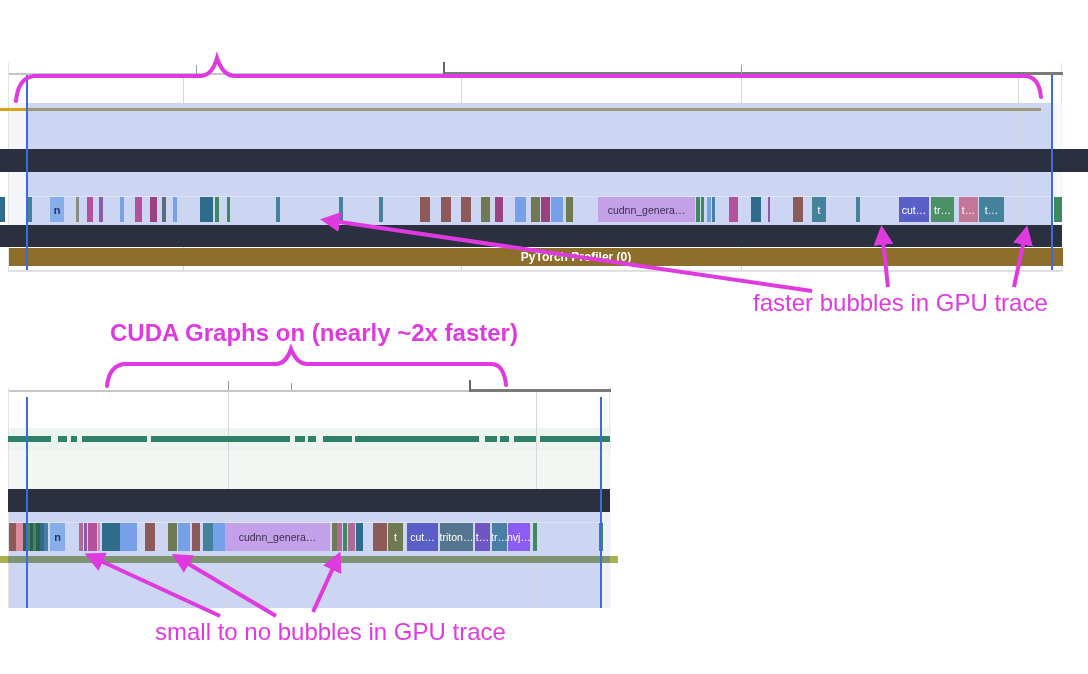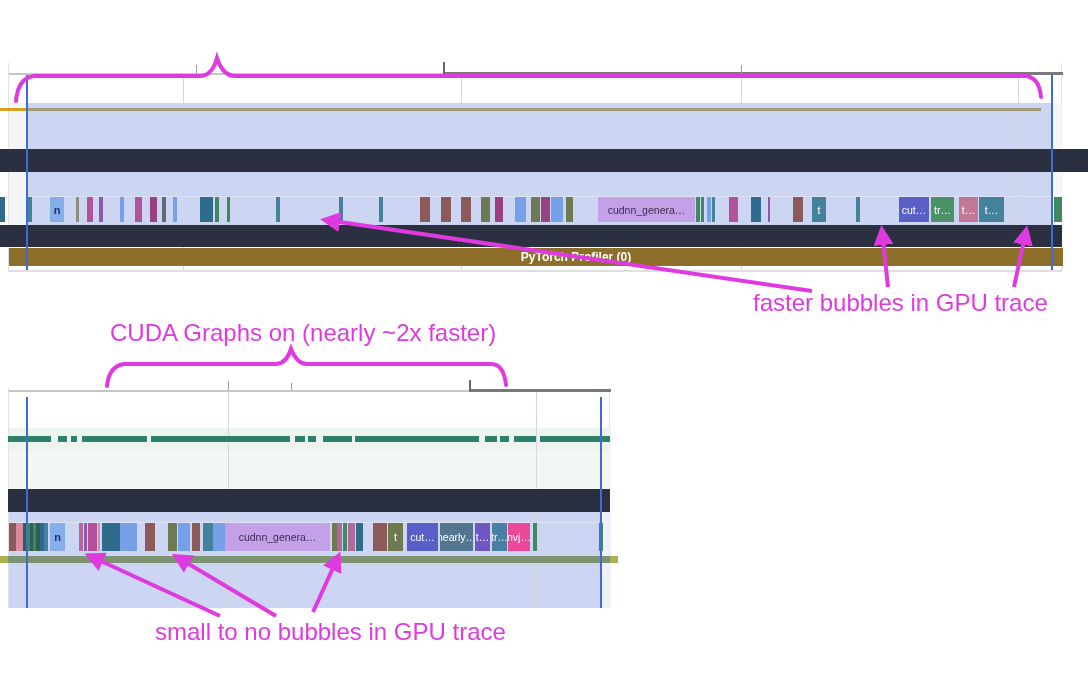--- a/index.html
+++ b/index.html
@@ -56,21 +56,21 @@
   svg.overlay{position:absolute;left:0;top:0;z-index:10;pointer-events:none;}
   .annline{stroke:var(--annotation);fill:none;}
   #arrowhead path{fill:var(--annotation);}
 </style>
 </head>
 <body>
 
 <div class="page">
 
   <div class="ann" style="left:753px;top:289px;">faster bubbles in GPU trace</div>
-  <div class="ann" style="left:110px;top:319px;">CUDA Graphs on (nearly ~2x faster)</div>
+  <div class="ann" style="left:110px;top:319px;font-weight:bold;">CUDA Graphs on (nearly ~2x faster)</div>
   <div class="ann" style="left:131px;top:618px;margin-left:24px;">small to no bubbles in GPU trace</div>
 
   <div class="win" style="left:8px;top:63px;width:1054px;height:209px;">
 
     <div class="rul-light" style="left:0;top:10px;width:434px;height:2px;"></div>
     <div class="rul-dark" style="left:434px;top:9px;width:620px;height:3px;"></div>
     <div class="tick" style="left:187px;top:2px;height:9px;"></div>
     <div class="tick" style="left:434px;top:-1px;height:12px;width:2px;background:#666;"></div>
     <div class="tick" style="left:732px;top:2px;height:9px;"></div>
 
@@ -227,29 +227,29 @@
       <div class="ev" style="left: 348px; width: 7px; background: rgb(176, 106, 154);"></div>
       <div class="ev" style="left: 356px; width: 7px; background: rgb(47, 107, 138);"></div>
       <div class="ev" style="left: 373px; width: 14px; background: rgb(141, 90, 90);"></div>
       <div class="ev" style="left: 388px; width: 15px; background: rgb(111, 122, 82);">
         <span>t</span>
       </div>
       <div class="ev" style="left: 407px; width: 31px; background: rgb(90, 95, 200);">
         <span>cut…</span>
       </div>
       <div class="ev" style="left: 440px; width: 33px; background: rgb(83, 117, 143);">
-        <span>nearly…</span>
+        <span>triton…</span>
       </div>
       <div class="ev" style="left: 475px; width: 15px; background: rgb(111, 86, 197);">
         <span>t…</span>
       </div>
       <div class="ev" style="left: 492px; width: 15px; background: rgb(74, 127, 165);">
         <span>tr…</span>
       </div>
-      <div class="ev" style="left: 508px; width: 22px; background: #ec4899;">
+      <div class="ev" style="left: 508px; width: 22px; background: #8b5cf6;">
         <span>nvj…</span>
       </div>
       <div class="ev" style="left: 533px; width: 4px; background: rgb(62, 138, 94);"></div>
       <div class="ev" style="left: 599px; width: 4px; background: rgb(62, 138, 94);"></div>
     </div>
   <div class="green-band" style="left:8px;top:556px;width:602px;height:7px;"></div>
   <div class="green-edge" style="left:0;top:556px;width:8px;height:7px;"></div>
   <div class="green-edge" style="left:610px;top:556px;width:8px;height:7px;"></div>
   <div class="blue-line" style="left:26px;top:397px;height:211px;"></div>
   <div class="blue-line" style="left:600px;top:397px;height:211px;"></div>

